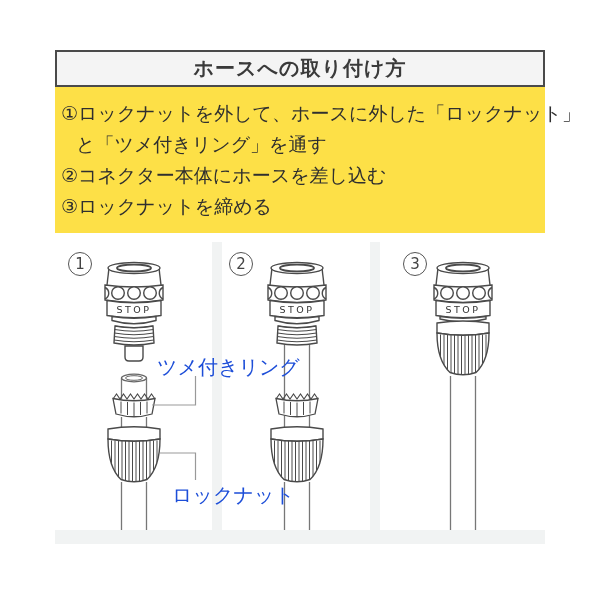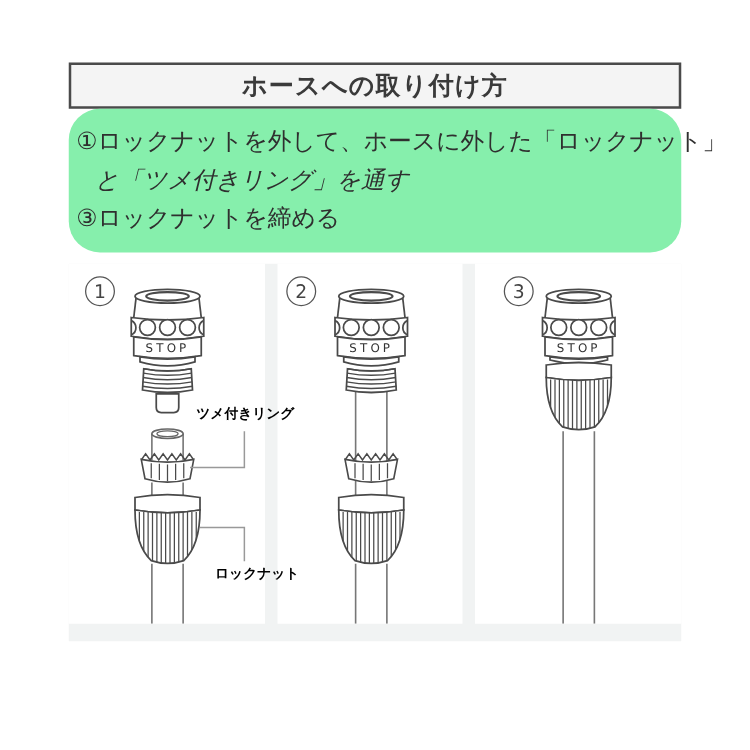--- a/index.html
+++ b/index.html
@@ -6,62 +6,63 @@
   .page{position:relative;width:600px;height:600px;background:#ffffff;overflow:hidden;
         font-family:"DejaVu Sans",sans-serif;color:#333;}
   .content{position:absolute;left:55px;top:50px;width:490px;}
 
   
   .title-bar{box-sizing:border-box;height:37px;background:#f4f4f4;border:2px solid #4a4a4a;
              display:flex;align-items:center;justify-content:center;}
   .title-bar span{font-size:20px;font-weight:bold;color:#3a3a3a;letter-spacing:1px;}
 
   
-  .instructions{background:#86efac;padding:11px 0 11px 4px;border-radius:25px;}
+  .instructions{background:#fde047;padding:11px 0 11px 4px;}
   .instr-line{font-size:19px;line-height:31px;color:#2f2f2f;white-space:nowrap;}
   .indent-0{padding-left:2px;}
-  .indent-1{padding-left:17px;font-style:italic;}
+  .indent-1{padding-left:17px;}
   .indent-2{padding-left:25px;}
 
   
   .diagram-section{position:relative;margin-top:9px;height:302px;background:#f1f3f3;
                    display:flex;gap:10px;}
   .panel{position:relative;background:#ffffff;height:288px;}
   .panel-1{width:157px;}
   .panel-2{width:148px;}
   .panel-3{width:165px;}
   .badge{position:absolute;top:10px;width:22px;height:22px;border:1.5px solid #555;
          border-radius:50%;font-size:15px;line-height:22px;text-align:center;color:#444;
          background:#fff;}
   .panel-1 .badge{left:13px;}
   .panel-2 .badge{left:7px;}
   .panel-3 .badge{left:23px;}
   .illustration{display:block;margin:0 auto;}
 
   .leader-overlay{position:absolute;left:0;top:0;pointer-events:none;}
-  .part-label{position:absolute;font-size:11px;color:#000000;white-space:nowrap;font-weight:bold;}
+  .part-label{position:absolute;font-size:20px;color:#1d4ed8;white-space:nowrap;}
   .label-claw{left:102px;top:112px;}
   .label-nut{left:101px;top:240px;margin-left:16px;}
 
   svg text.stop{font-family:"DejaVu Sans",sans-serif;font-size:9.5px;letter-spacing:2.5px;
                 fill:#333;}
 </style>
 </head>
 <body>
 
 <div class="page">
   <div class="content">
 
     <div class="title-bar">
       <span>ホースへの取り付け方</span>
     </div>
 
     <div class="instructions">
       <div class="instr-line indent-0">①ロックナットを外して、ホースに外した「ロックナット」</div>
       <div class="instr-line indent-1">と「ツメ付きリング」を通す</div>
+      <div class="instr-line indent-0">②コネクター本体にホースを差し込む</div>
       <div class="instr-line indent-0">③ロックナットを締める</div>
     </div>
 
     <div class="diagram-section">
 
       <div class="panel panel-1">
         <div class="badge">1</div>
         <svg class="illustration" width="150" height="288" viewBox="0 0 150 288">
           <g stroke="#4a4a4a" stroke-width="1.4" fill="#fff">
             <path d="M50 26 L48 43" fill="none"></path>

